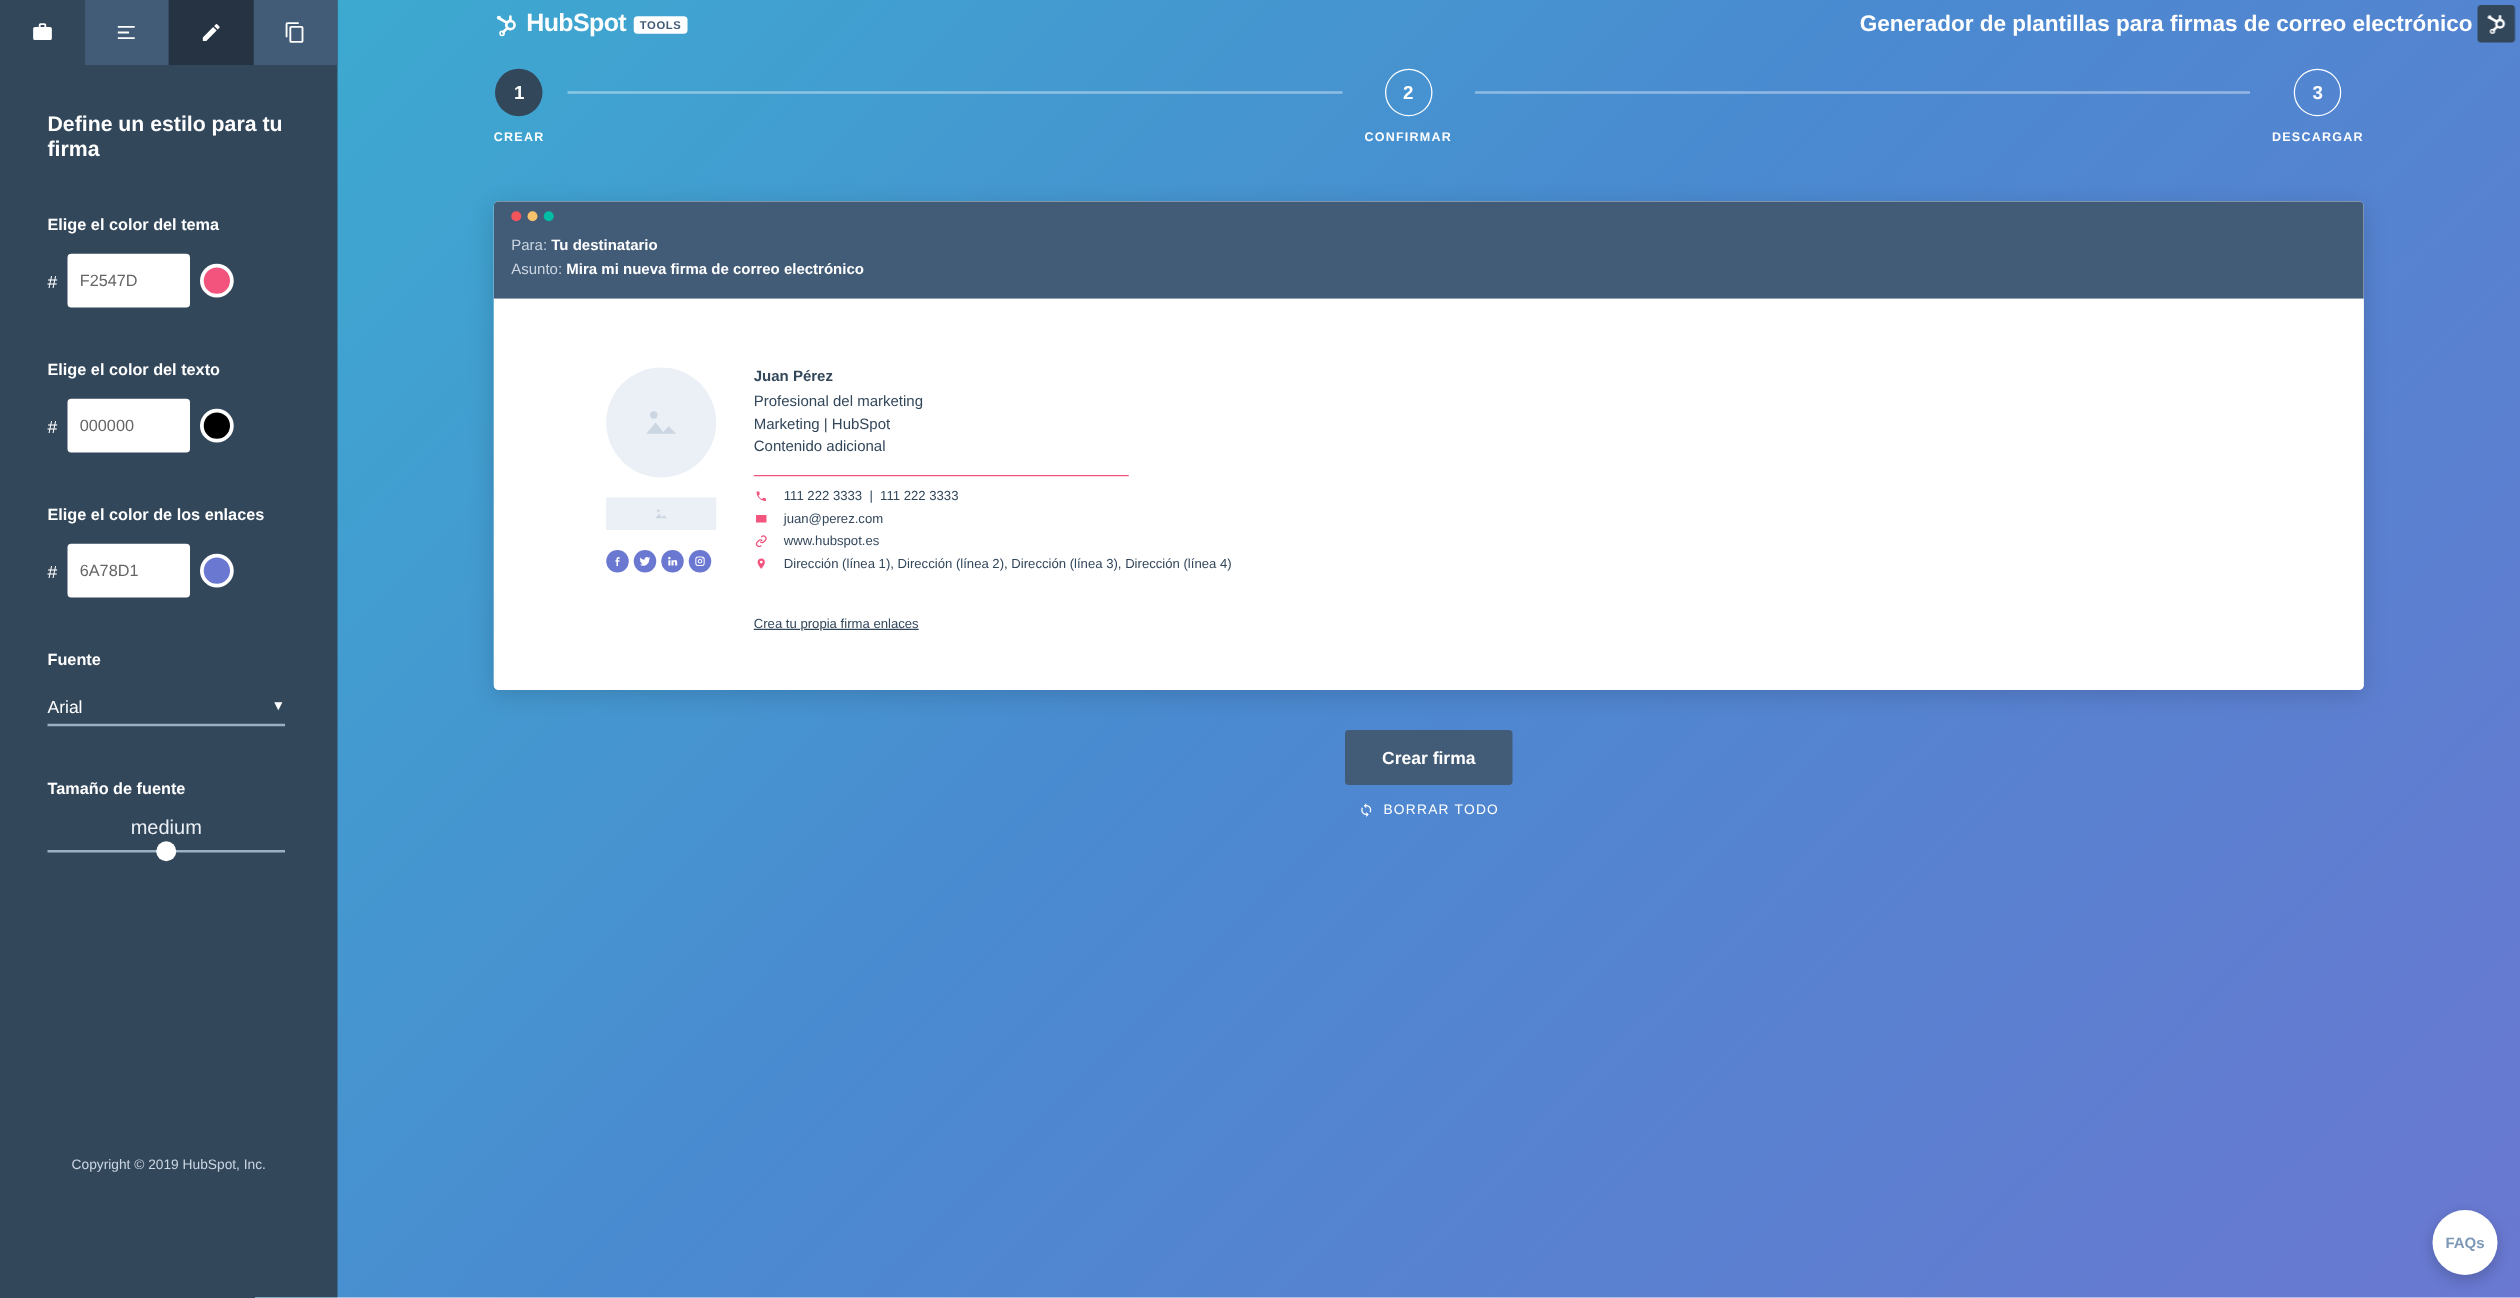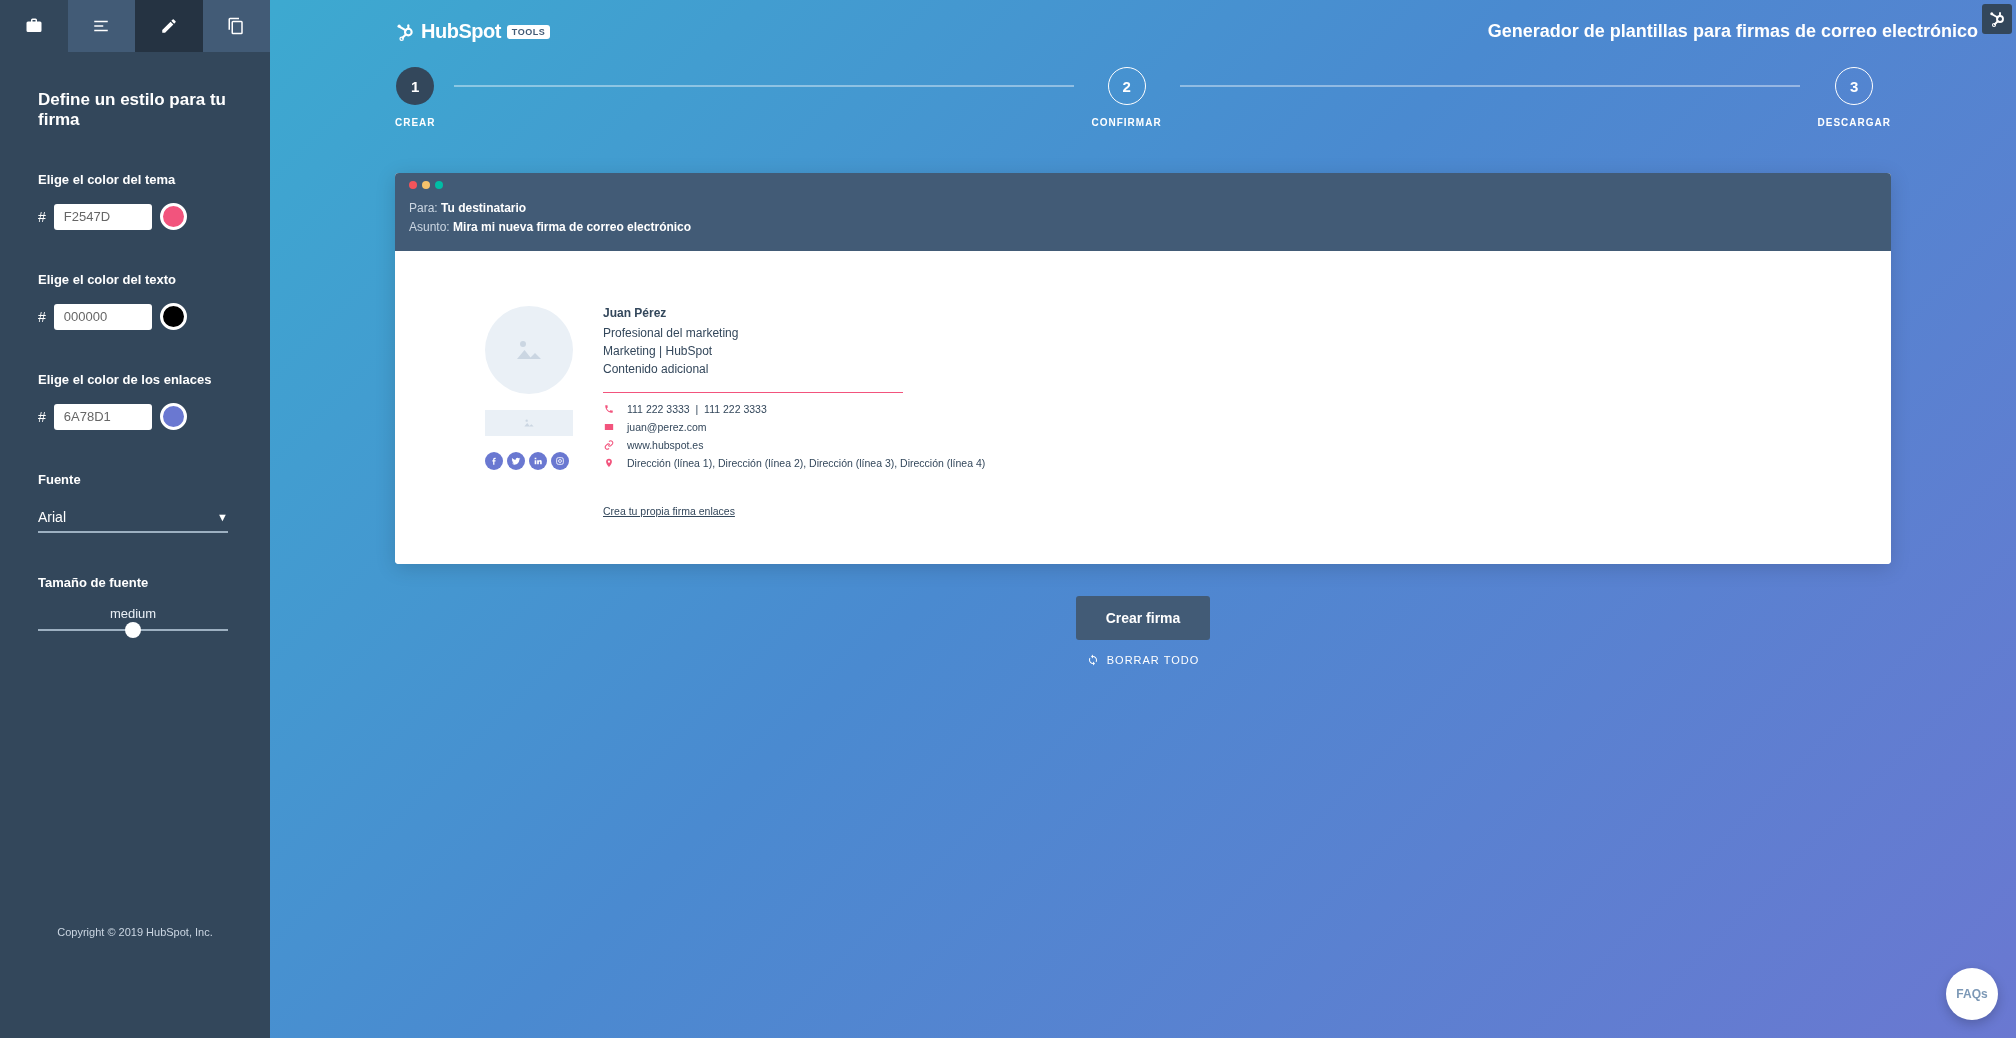--- a/index.html
+++ b/index.html
@@ -12,33 +12,33 @@
 .sidetab { flex: 1; height: 52px; display: flex; align-items: center; justify-content: center; cursor: pointer; background: #425b76; }
 .sidetab.dark { background: #33475b; }
 .sidetab.active { background: #253342; }
 .sidetab svg { width: 18px; height: 18px; fill: #fff; }
 
 .panel { padding: 38px 38px 20px 38px; }
 .panel h2 { font-size: 17px; font-weight: bold; margin-bottom: 42px; }
 .field-label { font-size: 13px; font-weight: 600; margin-bottom: 16px; }
 .color-row { display: flex; align-items: center; gap: 8px; margin-bottom: 42px; }
 .hash { color: #fff; font-size: 14px; }
-.color-input { width: 98px; height: 26px; background: #fff; border: none; border-radius: 3px; padding: 0 10px; font-size: 13px; color: #666; }
+.color-input { width: 98px; height: 43px; background: #fff; border: none; border-radius: 3px; padding: 0 10px; font-size: 13px; color: #666; }
 .swatch { width: 27px; height: 27px; border-radius: 50%; border: 3px solid #fff; }
 .select-wrap { position: relative; margin-bottom: 42px; }
 .select { width: 190px; border: none; border-bottom: 2px solid #9db0c1; background: transparent; color: #fff; font-size: 14px; padding: 6px 0; cursor: pointer; display: flex; justify-content: space-between; align-items: center; }
 .select .caret { font-size: 11px; }
-.slider-tag { text-align: center; font-size: 13px; margin-bottom: 8px; color: #eaf0f6; width: 190px; }
+.slider-tag { text-align: center; font-size: 16px; margin-bottom: 8px; color: #eaf0f6; width: 190px; }
 .slider { width: 190px; height: 2px; background: #9db0c1; position: relative; }
 .slider-thumb { width: 16px; height: 16px; border-radius: 50%; background: #fff; position: absolute; top: -7px; left: calc(50% - 8px); }
 .copyright { margin-top: auto; padding: 20px 0 100px 0; text-align: center; font-size: 11px; color: #cbd6e2; }
 
 
 .main { flex: 1; position: relative; padding-bottom: 40px; overflow: auto; }
-.topbar { display: flex; justify-content: space-between; align-items: center; padding: 20px 38px 0 0; }
+.topbar { display: flex; justify-content: space-between; align-items: center; padding: 8px 38px 0 0; }
 .logo-wrap { display: flex; align-items: center; gap: 6px; padding-left: 125px; }
 .logo-text { color: #fff; font-weight: bold; font-size: 20px; letter-spacing: -0.5px; }
 .tools-badge { background: #fff; color: #425b76; font-size: 9px; font-weight: bold; padding: 2px 5px; border-radius: 3px; letter-spacing: 0.5px; }
 .page-title { color: #fff; font-size: 18px; font-weight: bold; }
 
 .stepper { display: flex; align-items: flex-start; justify-content: space-between; padding: 24px 125px 30px 125px; }
 .step { display: flex; flex-direction: column; align-items: center; gap: 12px; }
 .step-circle { width: 38px; height: 38px; border-radius: 50%; display: flex; align-items: center; justify-content: center; font-weight: bold; font-size: 15px; }
 .step-circle.active { background: #33475b; color: #fff; }
 .step-circle.inactive { border: 1px solid #fff; color: #fff; }

